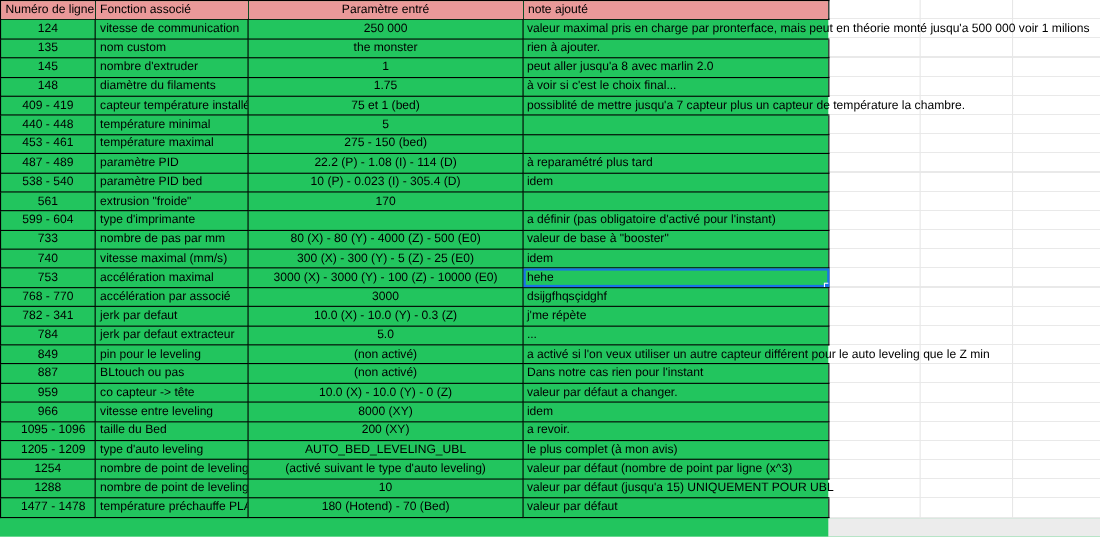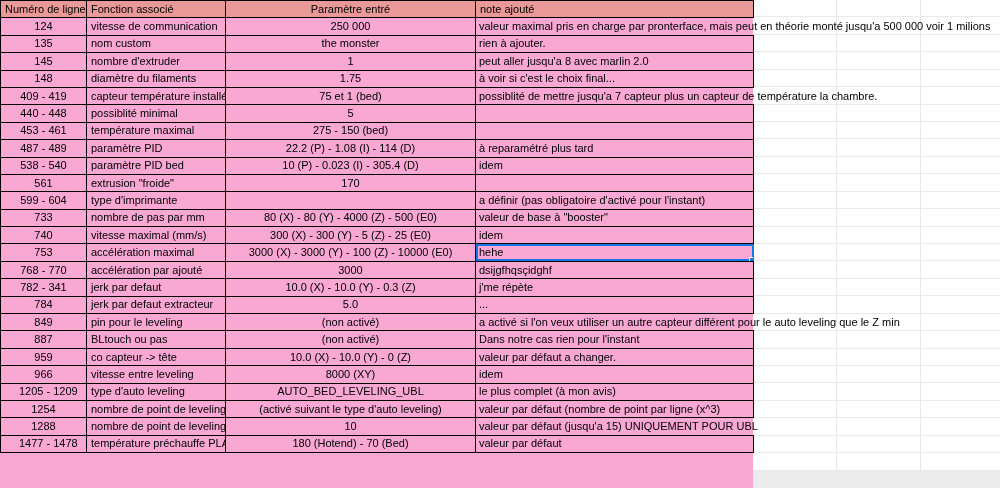--- a/index.html
+++ b/index.html
@@ -1,20 +1,20 @@
 <!DOCTYPE html>
 <html><head>
 <meta charset="utf-8">
 <style>
   html,body{margin:0;padding:0;}
   body{
     width:1000px;height:488px;overflow:hidden;background:#ffffff;
     font-family:"Liberation Sans","DejaVu Sans",sans-serif;
   }
-  .sheet{position:relative;width:1000px;height:488px;background:#f9a8d4;}
+  .sheet{position:relative;width:1000px;height:488px;background:#22c55e;}
 
   
   .grid-right{
     position:absolute;left:753px;top:0;width:247px;height:471px;z-index:1;
     background:repeating-linear-gradient(to bottom,
       #ffffff 0px,#ffffff 16.43px,#e9e9e9 16.43px,#e9e9e9 17.43px);
   }
   .vline{position:absolute;top:0;width:1px;height:471px;background:#e7e7e7;z-index:1;}
   .vline.v1{left:836px;}
   .vline.v2{left:920px;}
@@ -97,21 +97,21 @@
           <td class="d">à voir si c'est le choix final...</td>
         </tr>
         <tr>
           <td class="a">409 - 419</td>
           <td class="b">capteur température installé</td>
           <td class="c">75 et 1 (bed)</td>
           <td class="d overflow">possiblité de mettre jusqu'a 7 capteur plus un capteur de température la chambre.</td>
         </tr>
         <tr>
           <td class="a">440 - 448</td>
-          <td class="b">possiblité minimal</td>
+          <td class="b">température minimal</td>
           <td class="c">5</td>
           <td class="d"></td>
         </tr>
         <tr>
           <td class="a">453 - 461</td>
           <td class="b">température maximal</td>
           <td class="c">275 - 150 (bed)</td>
           <td class="d"></td>
         </tr>
         <tr>
@@ -151,21 +151,21 @@
           <td class="d">idem</td>
         </tr>
         <tr>
           <td class="a">753</td>
           <td class="b">accélération maximal</td>
           <td class="c">3000 (X) - 3000 (Y) - 100 (Z) - 10000 (E0)</td>
           <td class="d selected">hehe<div class="handle"></div></td>
         </tr>
         <tr>
           <td class="a">768 - 770</td>
-          <td class="b">accélération par ajouté</td>
+          <td class="b">accélération par associé</td>
           <td class="c">3000</td>
           <td class="d">dsijgfhqsçidghf</td>
         </tr>
         <tr>
           <td class="a">782 - 341</td>
           <td class="b">jerk par defaut</td>
           <td class="c">10.0 (X) - 10.0 (Y) - 0.3 (Z)</td>
           <td class="d">j'me répète</td>
         </tr>
         <tr>
@@ -192,20 +192,26 @@
           <td class="c">10.0 (X) - 10.0 (Y) - 0 (Z)</td>
           <td class="d">valeur par défaut a changer.</td>
         </tr>
         <tr>
           <td class="a">966</td>
           <td class="b">vitesse entre leveling</td>
           <td class="c">8000 (XY)</td>
           <td class="d">idem</td>
         </tr>
         <tr>
+          <td class="a">1095 - 1096</td>
+          <td class="b">taille du Bed</td>
+          <td class="c">200 (XY)</td>
+          <td class="d">a revoir.</td>
+        </tr>
+        <tr>
           <td class="a">1205 - 1209</td>
           <td class="b">type d'auto leveling</td>
           <td class="c">AUTO_BED_LEVELING_UBL</td>
           <td class="d">le plus complet (à mon avis)</td>
         </tr>
         <tr>
           <td class="a">1254</td>
           <td class="b">nombre de point de leveling</td>
           <td class="c">(activé suivant le type d'auto leveling)</td>
           <td class="d">valeur par défaut (nombre de point par ligne (x^3)</td>

